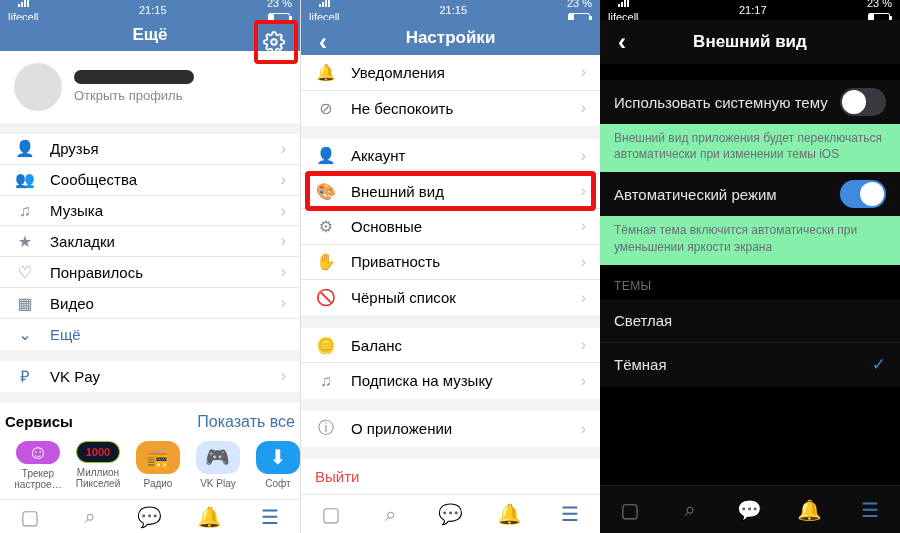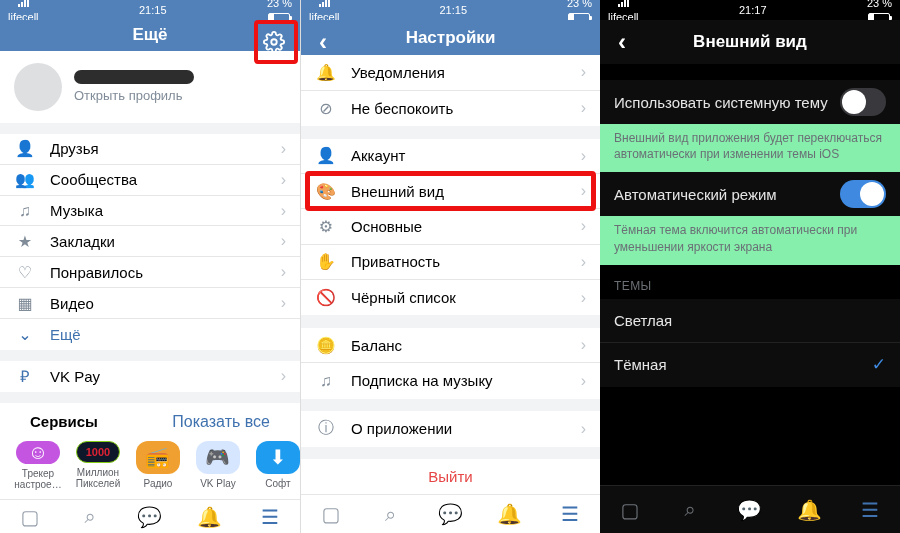--- a/index.html
+++ b/index.html
@@ -36,41 +36,41 @@
   .dark .subtext{ color:#6b7076; background:#86efac;}
   .sect-header{ font-size:12px; color:#7a8089; padding:14px 14px 6px; text-transform:uppercase; letter-spacing:0.4px;}
   .dark .sect-header{ background:#000; color:#6b7076;}
   
   .profile{ display:flex; align-items:center; padding:12px 14px; }
   .avatar{ width:48px;height:48px;border-radius:50%;background:#dedfe1; }
   .profile .txt{ padding-left:12px;}
   .profile .name{ font-size:16px; font-weight:600; background:#2d2d2d; border-radius:8px; width:120px; height:14px;}
   .profile .sub{ font-size:13px; color:#818c99; margin-top:4px;}
   
-  .svc-head{ display:flex; justify-content:space-between; align-items:center; padding:10px 30px 6px;}
+  .svc-head{ display:flex; justify-content:space-between; align-items:center; padding:10px 5px 6px;}
   .svc-head .t{font-weight:600; font-size:15px;}
   .svc-head .a{ color:#3f72af; font-size:16px;}
   .svc-row{ display:flex; gap:12px; padding:4px 14px 10px; overflow:hidden;}
   .svc{ width:48px; display:flex; flex-direction:column; align-items:center; font-size:10px; color:#5c5f66; text-align:center; flex-shrink:0;}
   .svc .tile{ width:44px;height:44px;border-radius:12px; display:flex;align-items:center;justify-content:center; color:#fff; font-size:20px; margin-bottom:4px;}
   
   .tabbar{ height:48px; border-top:1px solid #e6e6e6; display:flex; justify-content:space-around; align-items:center; margin-top:auto;}
   .dark .tabbar{ border-top:1px solid #222; background:#0d0d0d;}
   .tabbar .tab{ color:#99a2ad; font-size:20px; width:40px; display:flex; justify-content:center;}
   .tabbar .tab.active{ color:#3f72af;}
   .dark .tabbar .tab{ color:#6b7076;}
   .dark .tabbar .tab.active{ color:#3f72af;}
   
   .toggle{ width:46px;height:28px;border-radius:14px;position:relative;}
   .toggle i{ position:absolute;top:2px;width:24px;height:24px;border-radius:50%;background:#fff;}
   .toggle.off{ background:#39393d;} .toggle.off i{left:2px;}
   .toggle.on { background:#3f8ae0;} .toggle.on  i{right:2px;}
   .check{ color:#3f8ae0; font-size:17px;}
   .logout{ color:#e64646; text-align:center; justify-content:center;}
-  .logout .lbl{ text-align:center; padding-left:0;}
+  .logout .lbl{ text-align:left; padding-left:0;}
   .row.nb{border-bottom:none;}
   .hl2{ border:5px solid #e11; border-radius:4px; position:absolute; left:4px; right:4px; top:-3px; bottom:-3px; pointer-events:none;}
   svg{display:block}
 </style>
 </head>
 <body>
 
 <div class="phone light">
   <div class="status">
     <div class="left">

